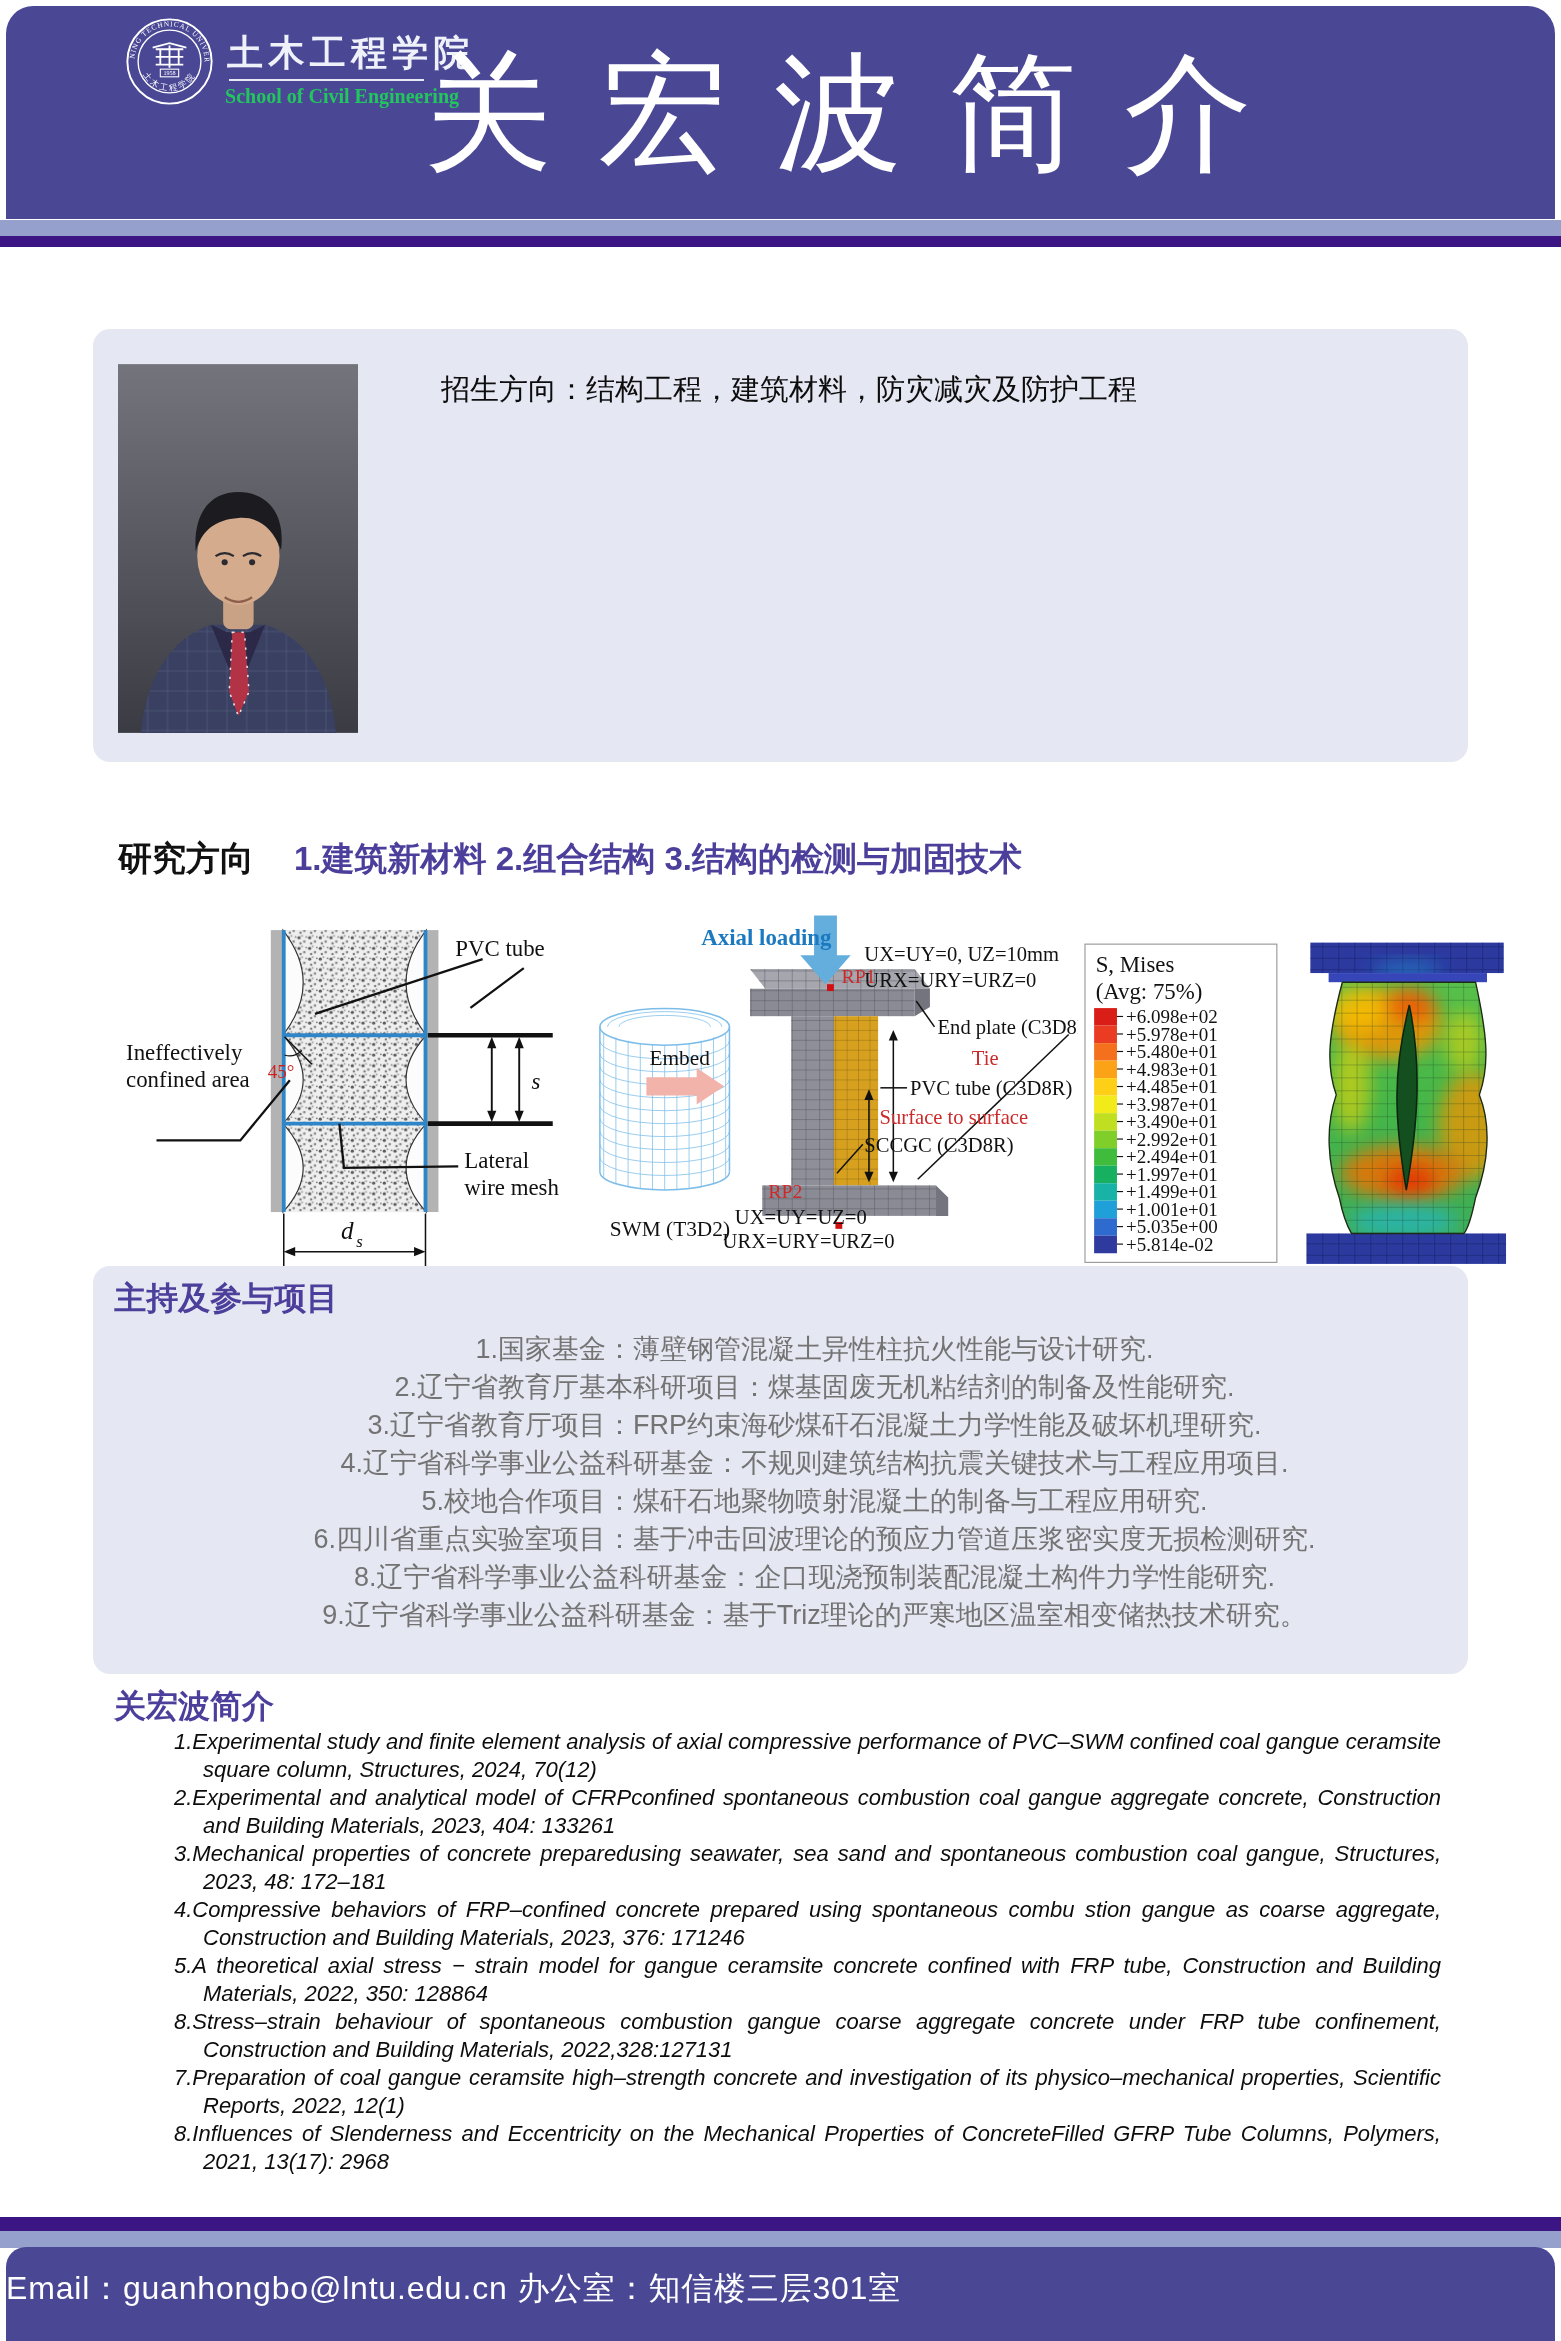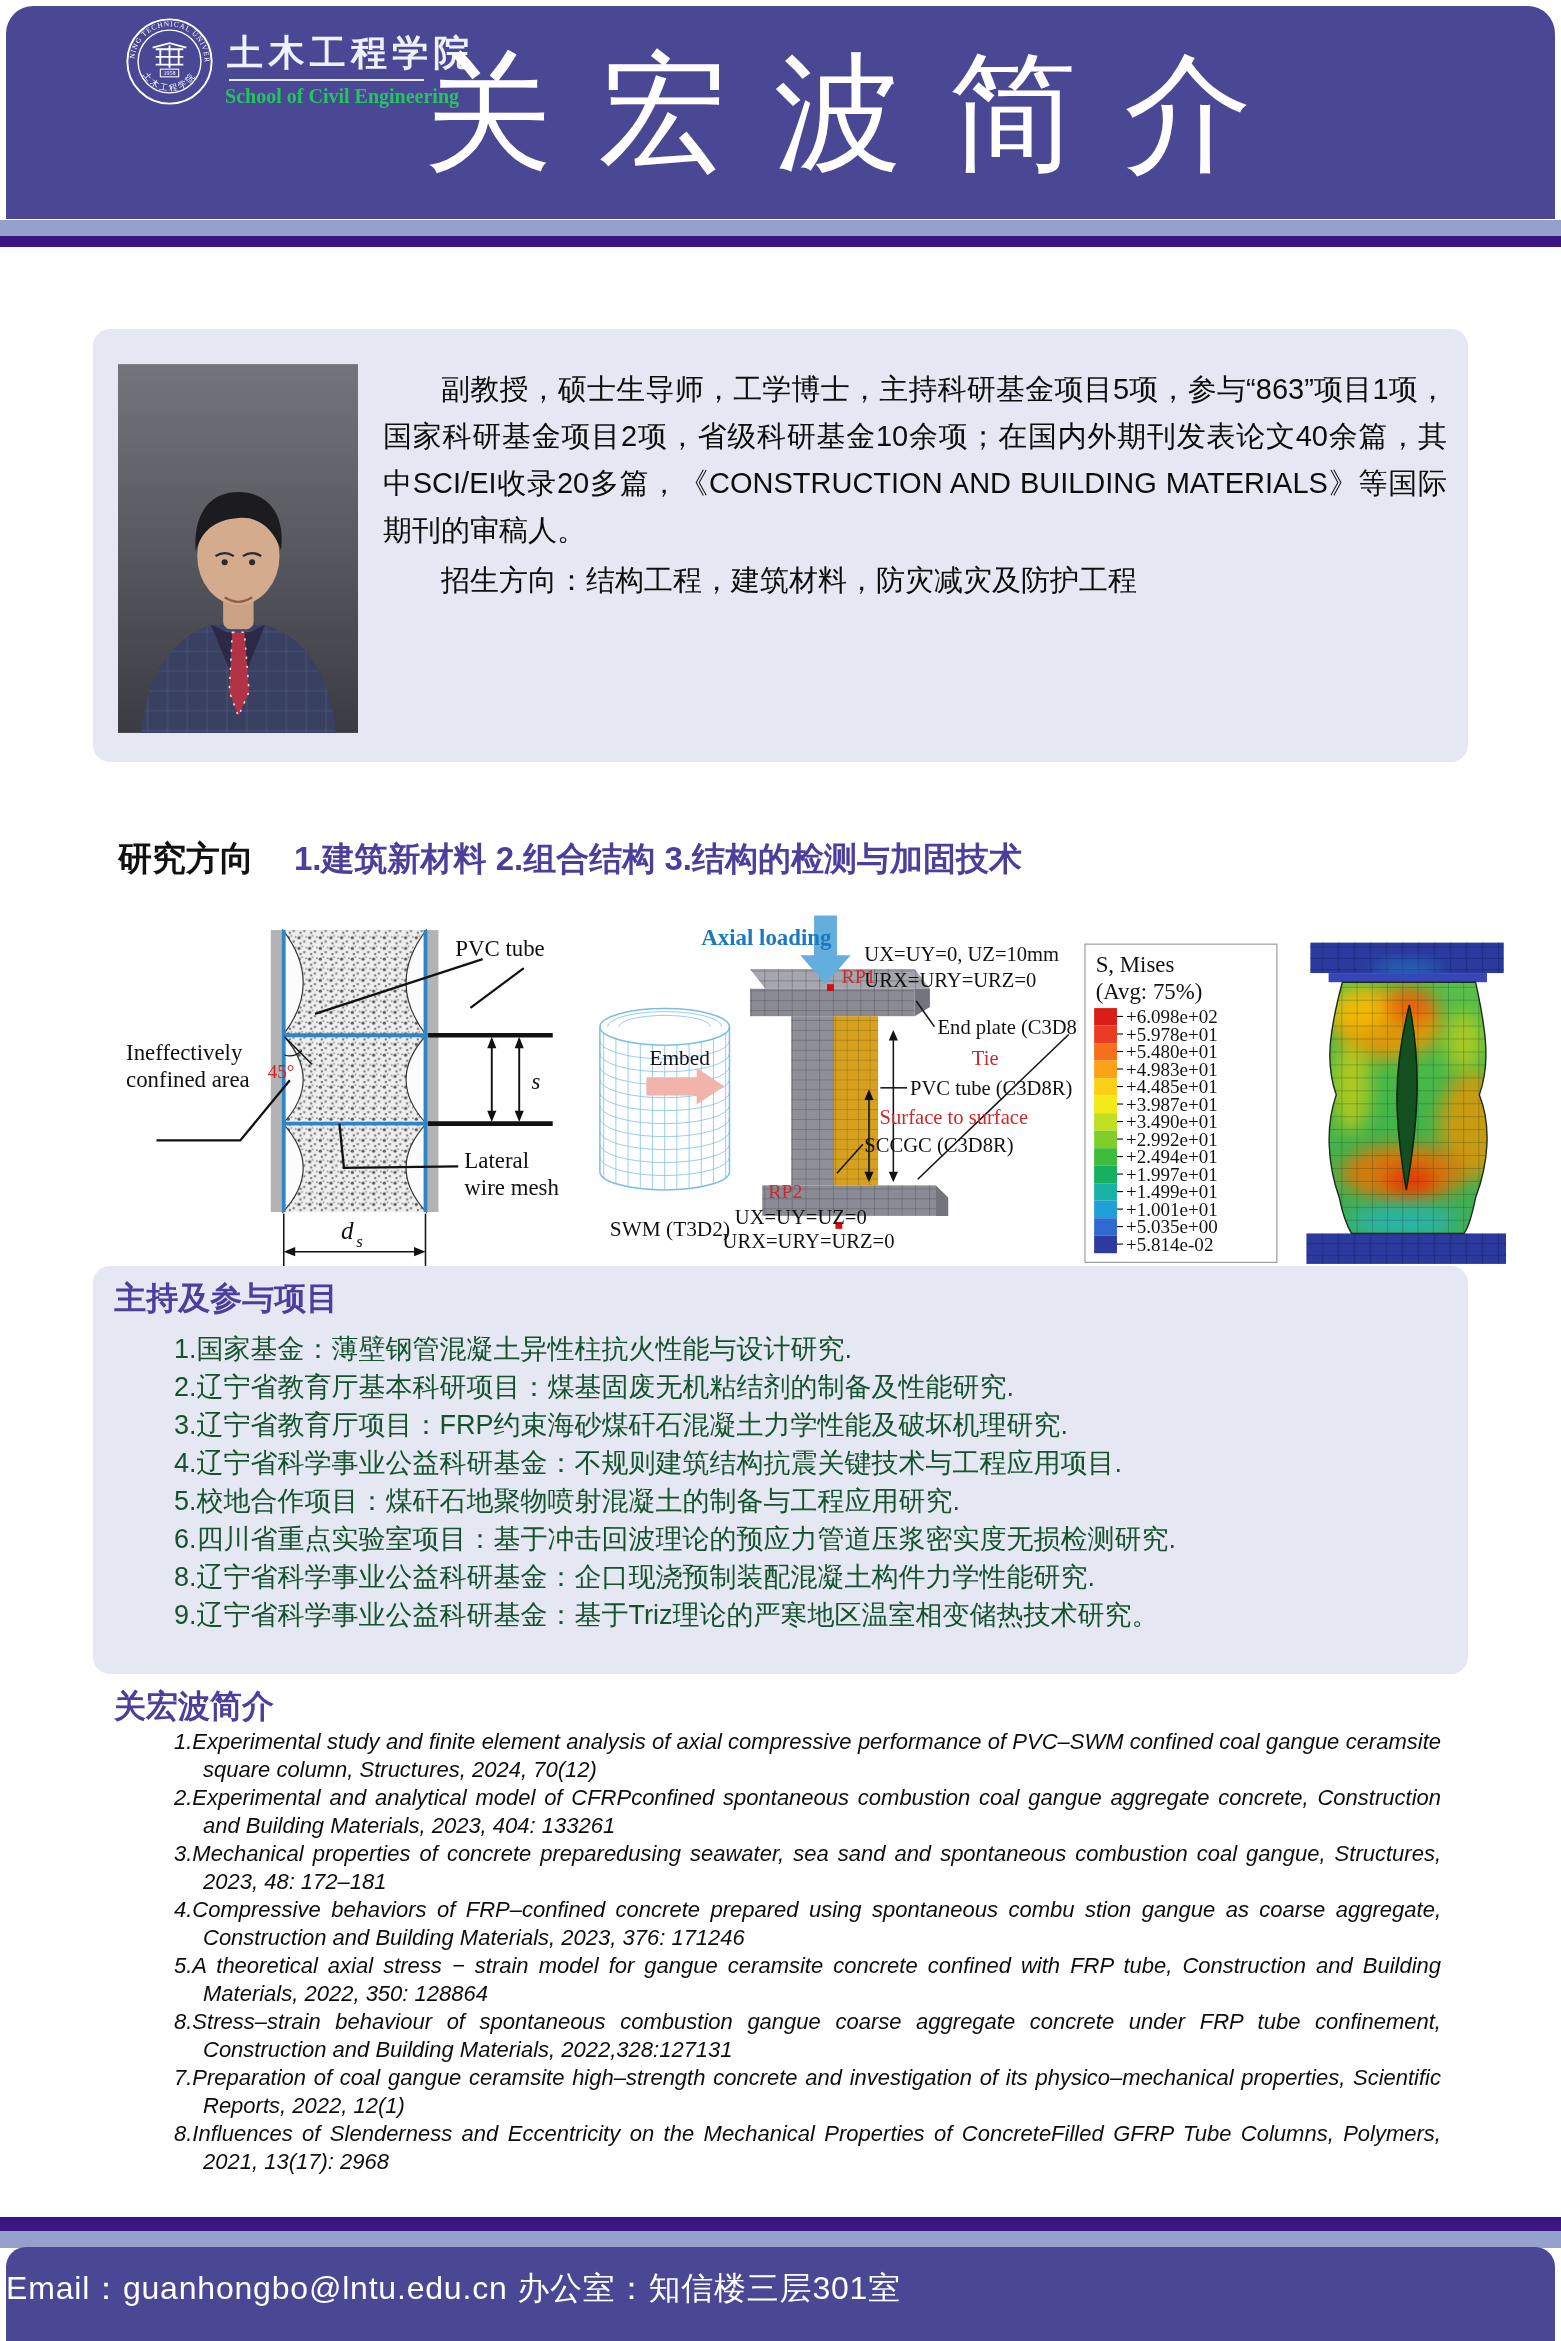--- a/index.html
+++ b/index.html
@@ -45,21 +45,21 @@
   .sw0{fill:#d91e18}.sw1{fill:#ea3b23}.sw2{fill:#f4701c}.sw3{fill:#fba216}
   .sw4{fill:#fdd017}.sw5{fill:#f3ea1a}.sw6{fill:#bfdf20}.sw7{fill:#7fce2a}
   .sw8{fill:#3fbc3c}.sw9{fill:#17b060}.sw10{fill:#18b2a6}.sw11{fill:#1fa0d8}
   .sw12{fill:#2f6bcf}.sw13{fill:#2e3a9e}
 
   
   .projects-card{left:93px;top:1266px;width:1375px;height:408px;background:#e5e7f2;
                  border-radius:17px;}
   .projects-heading{left:21.3px;top:10.7px;font-size:32px;font-weight:bold;color:#4b3f9b;}
   .projects-list{left:81px;top:64px;width:1281px;}
-  .projects-list div{font-size:27px;line-height:38px;color:#14532d;white-space:nowrap;}
+  .projects-list div{font-size:27px;line-height:38px;color:#737373;white-space:nowrap;text-align:center;}
 
   
   .pubs-heading{left:114px;top:1685px;font-size:32px;font-weight:bold;color:#4b3f9b;}
   .pubs-list{left:174px;top:1728px;width:1267px;}
   .pubs-list p{margin:0;font-size:22px;line-height:28px;color:#0d0d0d;
                text-align:justify;padding-left:29px;text-indent:-29px;font-style:italic;}
 
   
   .footer-stripe-dark{left:0;top:2217px;width:1561px;height:13.7px;background:#3a1583;}
   .footer-stripe-light{left:0;top:2231px;width:1561px;height:17px;background:#96a0cc;}
@@ -123,21 +123,20 @@
       <rect x="138" y="296" width="40" height="52" rx="10" fill="#c9a184"></rect>
       <ellipse cx="158" cy="252" rx="54" ry="64" fill="#d5ab8d"></ellipse>
       <path d="M102,246 C98,192 124,168 158,168 C194,168 220,194 214,244 C202,212 182,200 158,202 C128,204 110,218 102,246 Z" fill="#1b1b20"></path>
       <path d="M128,252 q12,-8 24,0 M164,252 q12,-8 24,0" stroke="#2a2a30" stroke-width="3" fill="none"></path>
       <circle cx="140" cy="260" r="4" fill="#2a2a30"></circle>
       <circle cx="176" cy="260" r="4" fill="#2a2a30"></circle>
       <path d="M140,306 q18,12 36,0" stroke="#8d5f4a" stroke-width="3" fill="none"></path>
     </svg>
   </div>
   <div class="abs bio-text">
-    <p>副教授，硕士生导师，工学博士，主持科研基金项目5项，参与“863”项目1项，国家科研基金项目2项，省级科研基金10余项；在国内外期刊发表论文40余篇，其中SCI/EI收录20多篇，《CONSTRUCTION AND BUILDING MATERIALS》等国际期刊的审稿人。</p>
     <p>招生方向：结构工程，建筑材料，防灾减灾及防护工程</p>
   </div>
 </div>
 
 <div class="abs research-line">
   <span class="research-label">研究方向</span><span class="research-items">1.建筑新材料  2.组合结构  3.结构的检测与加固技术</span>
 </div>
 
 <div class="abs fig1">
 <svg viewBox="0 0 580 458" width="442" height="349">

